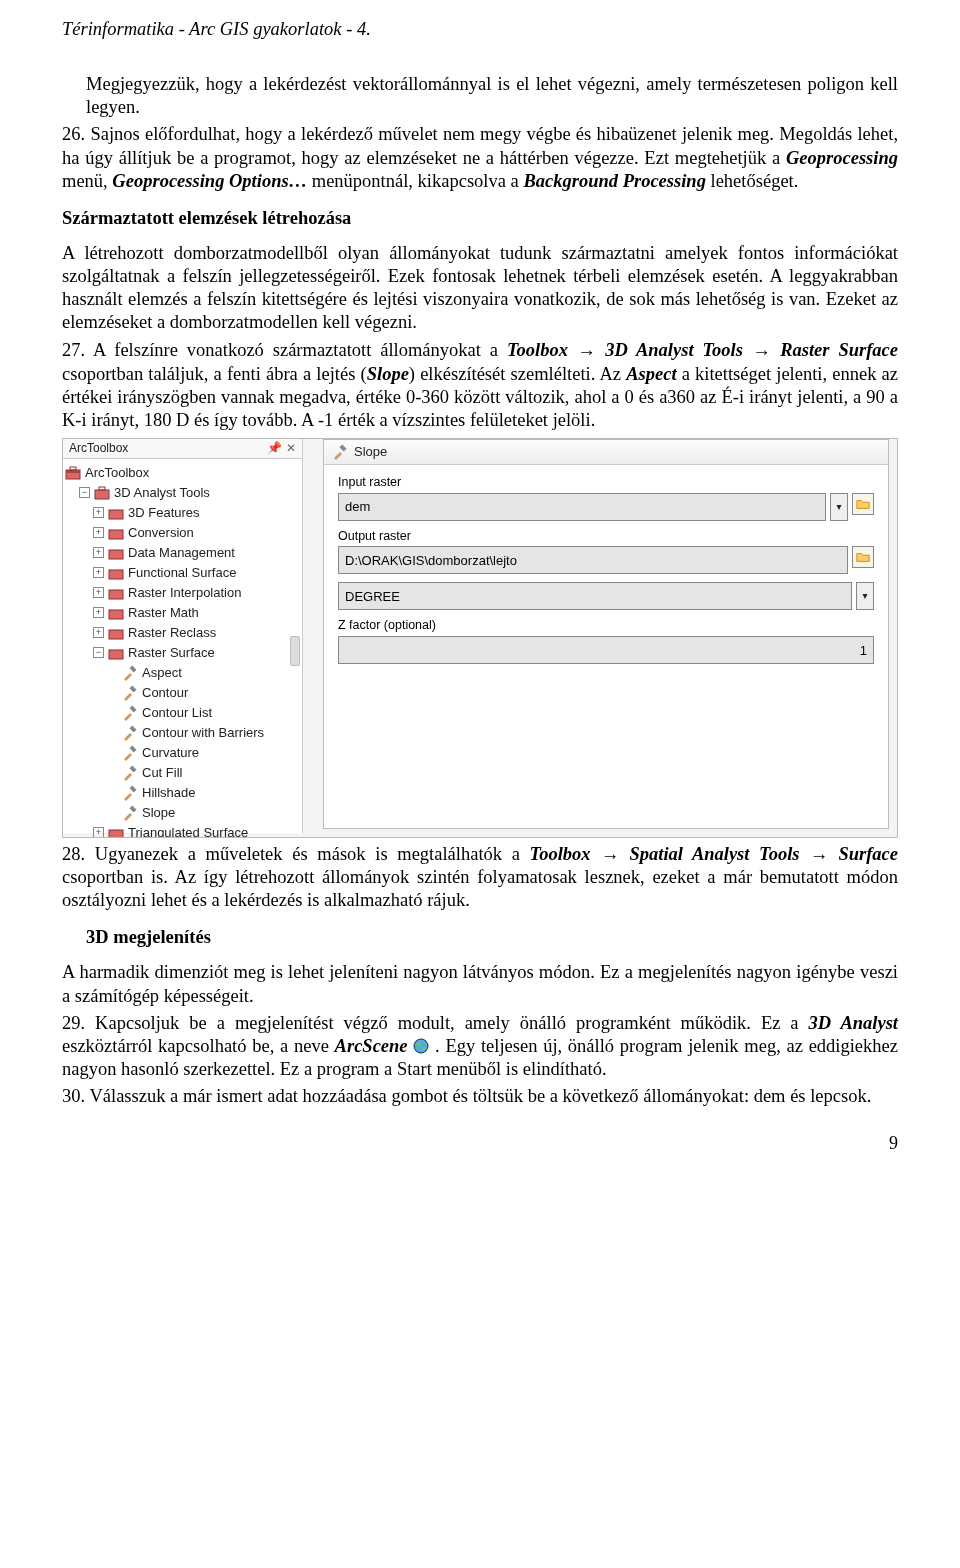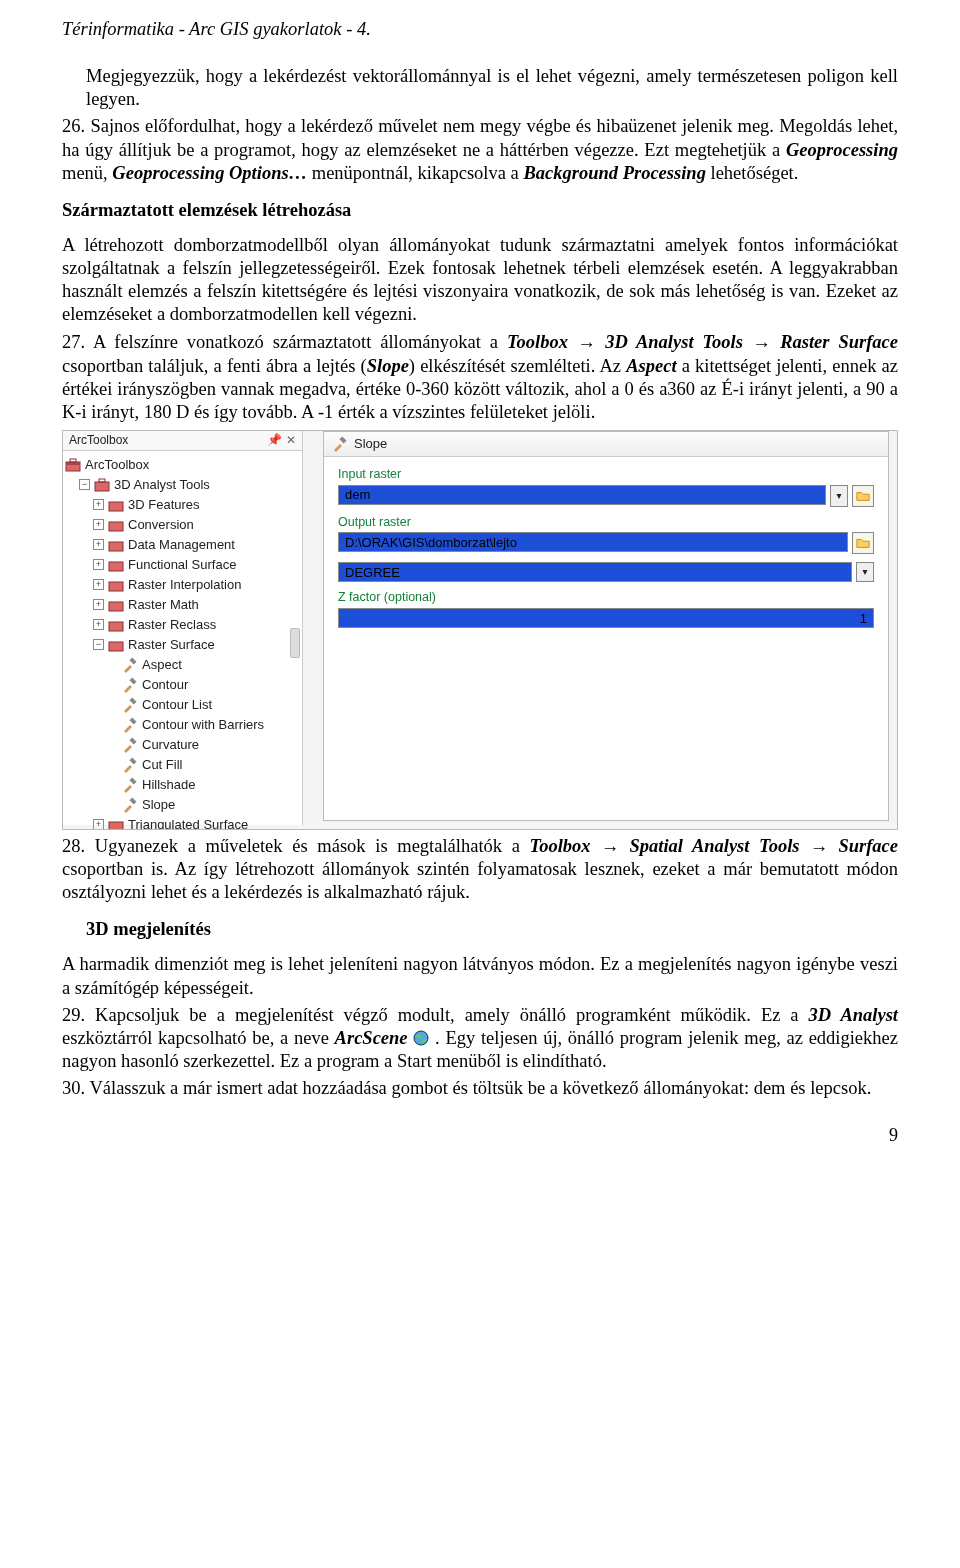--- a/index.html
+++ b/index.html
@@ -5,21 +5,21 @@
   * { box-sizing: border-box; margin: 0; padding: 0; }
   body {
     font-family: "Times New Roman", Times, serif;
     font-size: 18.5px;
     line-height: 1.25;
     color: #000;
     background: #fff;
     width: 960px;
     padding: 18px 62px 30px 62px;
   }
-  .doc-header { font-style: italic; margin-bottom: 24px; }
+  .doc-header { font-style: italic; margin-bottom: 32px; }
   .para { text-align: justify; margin-bottom: 4px; }
   .indent { padding-left: 24px; }
   .bold-run { font-weight: bold; font-style: italic; }
   .section-title { font-weight: bold; margin-top: 14px; margin-bottom: 12px; }
   .section-title-sub { font-weight: bold; margin-top: 14px; margin-bottom: 12px; padding-left: 24px;}
   .arrow { font-family: Arial, sans-serif; }
   .pagenum { text-align: right; margin-top: 24px; font-size: 18px; }
 
   
   .gui-wrap {
@@ -67,28 +67,28 @@
   }
   .gui-right-title {
     background: linear-gradient(#fcfcfc,#eee);
     border-bottom: 1px solid #ccc;
     padding: 4px 8px;
     display:flex; align-items:center; gap:6px;
     font-size: 13px;
   }
   .form-body { padding: 10px 14px; }
   .form-row { margin-bottom: 8px; }
-  .form-label { font-size: 12.5px; color: #15803d; margin-bottom: 2px; }
+  .form-label { font-size: 12.5px; color: #000000; margin-bottom: 2px; }
   .form-field {
     display: flex; align-items: stretch; gap: 4px;
   }
   .txt {
     flex: 1;
-    border: 1px solid #888; background: #1d4ed8;
-    padding: 2px 6px; font-size: 13px; height: 20px;
+    border: 1px solid #888; background: #e5e5e5;
+    padding: 2px 6px; font-size: 13px; height: 28px;
     font-family: inherit;
   }
   .dd { border:1px solid #888; background:#efefef; width:18px; display:flex; align-items:center; justify-content:center; font-size:10px;}
   .btn-ico { width:22px; height:22px; border:1px solid #888; background:#f6f6e8; display:flex; align-items:center; justify-content:center;}
   .right-align .txt { text-align: right; }
 
   .globe-ico { width:16px; height:16px; }
 </style>
 </head>
 <body>

